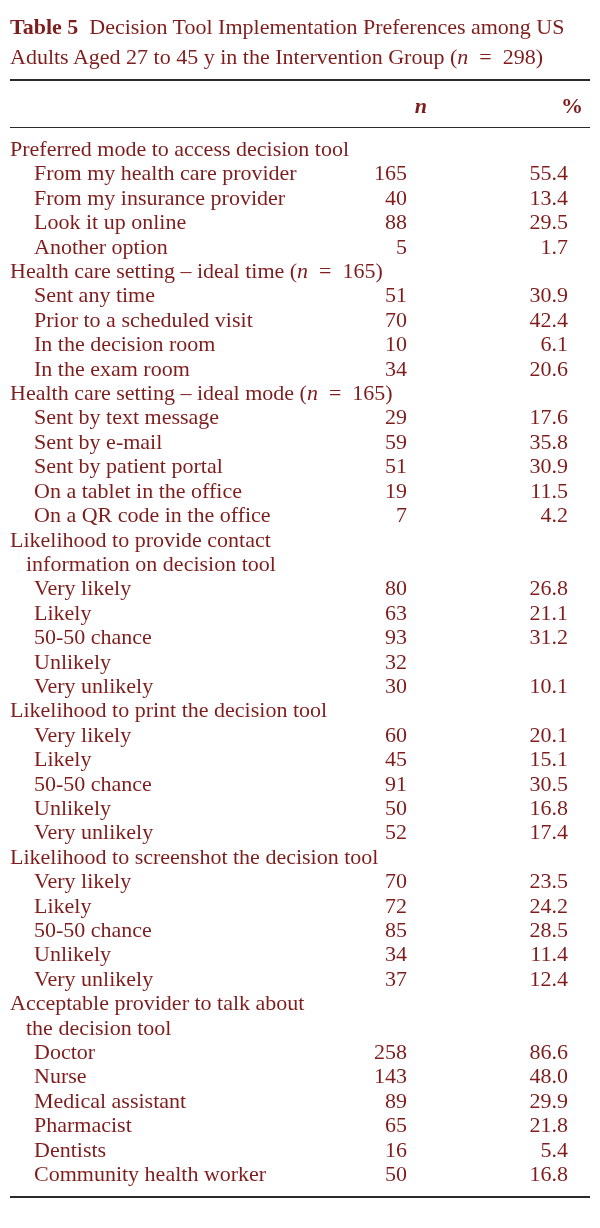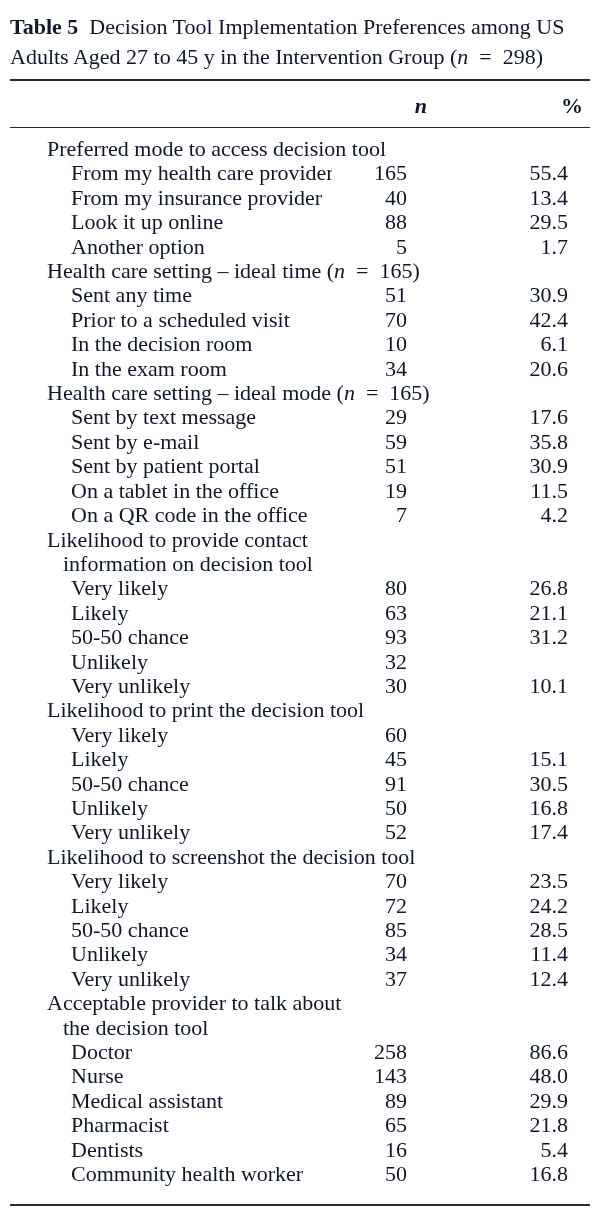--- a/index.html
+++ b/index.html
@@ -6,21 +6,21 @@
     margin: 0;
     padding: 0;
     background: #ffffff;
   }
   .page {
     width: 600px;
     height: 1228px;
     box-sizing: border-box;
     padding: 12px 10px 0 10px;
     background: #ffffff;
-    color: #0f172a;
+    color: #7f1d1d;
     font-family: "Liberation Serif", serif;
     font-size: 22px;
     overflow: hidden;
   }
   .b { font-weight: bold; }
   .i { font-style: italic; }
   .title-line {
     line-height: 30px;
     white-space: nowrap;
   }
@@ -37,21 +37,21 @@
     grid-template-columns: 1fr 97px 161px;
     white-space: nowrap;
   }
   .header-row {
     padding: 13px 0 9px 0;
     line-height: 24px;
     font-weight: bold;
   }
   .h-n   { grid-column: 2; text-align: right; padding-right: 2px; font-style: italic; }
   .h-pct { grid-column: 3; text-align: right; padding-right: 7px; }
-  .tbody { padding: 9px 0 18px 0; margin-left: 37px; }
+  .tbody { padding: 9px 0 10px 0; }
   .row { line-height: 24.4px; }
   .cell-label { padding-left: 24px; overflow: hidden; }
   .row.cat .cell-label { padding-left: 0; grid-column: 1 / -1; }
   .row.cat.cont .cell-label { padding-left: 16px; }
   .cell-n, .cell-pct { text-align: right; padding-right: 22px; }
 </style>
 </head>
 <body>
 
 <div class="page">
@@ -173,20 +173,21 @@
         <span class="cell-label">Very unlikely</span>
         <span class="cell-n">30</span>
         <span class="cell-pct">10.1</span>
       </div>
       <div class="grid-row row cat">
         <span class="cell-label"><span>Likelihood to print the decision tool</span></span>
       </div>
       <div class="grid-row row">
         <span class="cell-label">Very likely</span>
         <span class="cell-n">60</span>
+        <span class="cell-pct">20.1</span>
       </div>
       <div class="grid-row row">
         <span class="cell-label">Likely</span>
         <span class="cell-n">45</span>
         <span class="cell-pct">15.1</span>
       </div>
       <div class="grid-row row">
         <span class="cell-label">50-50 chance</span>
         <span class="cell-n">91</span>
         <span class="cell-pct">30.5</span>

